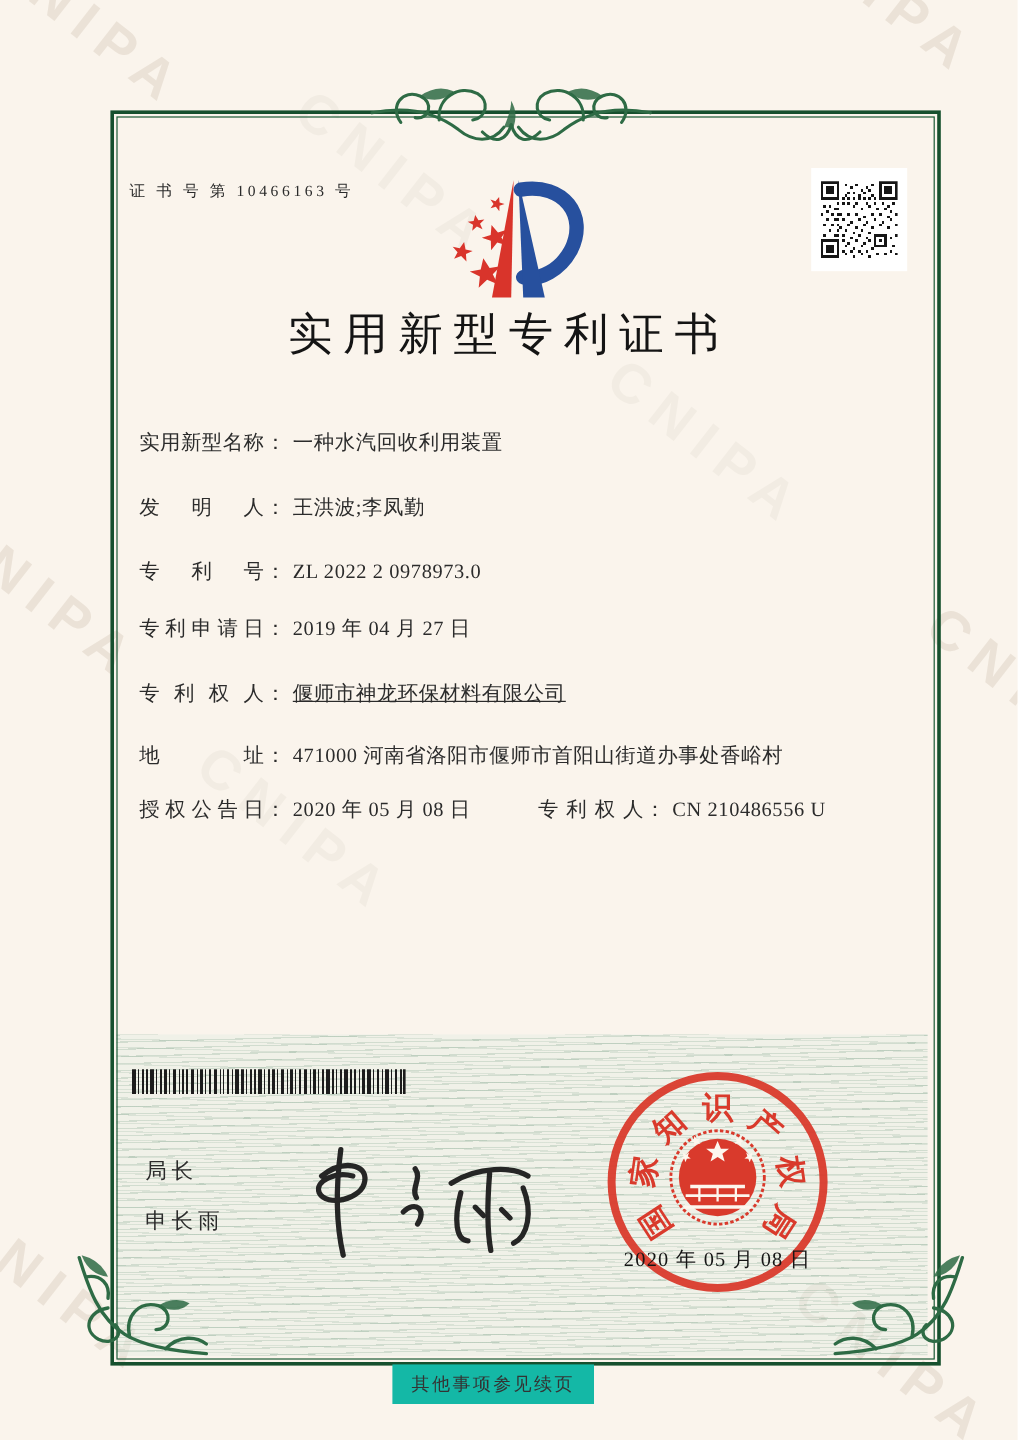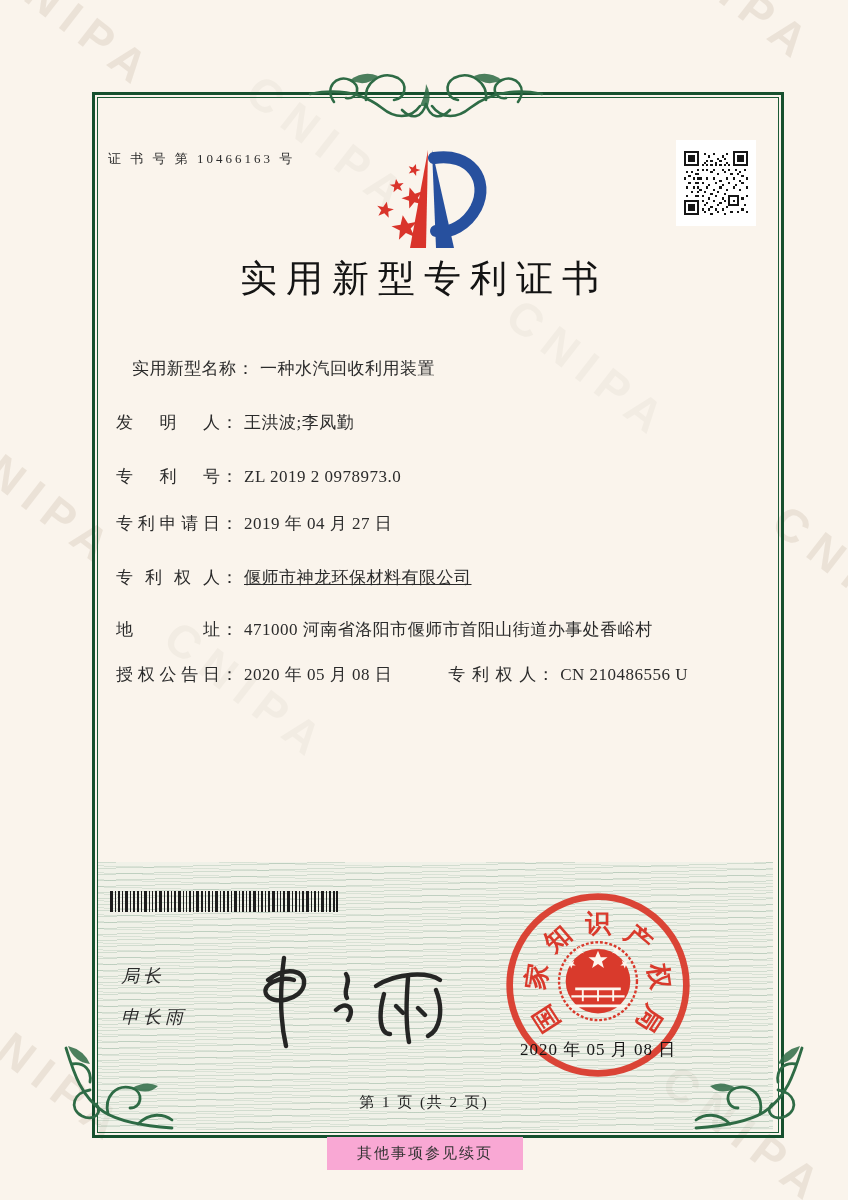--- a/index.html
+++ b/index.html
@@ -29,29 +29,29 @@
           vertical-align:bottom;}
   .colon{display:inline-block;margin-left:1px;}
   .fval{margin-left:6px;letter-spacing:.5px;}
   .pair2{margin-left:56px;}
   .pair2 .flabel{width:88px;}
   .paras{position:absolute;left:116px;top:700px;width:622px;font-size:17px;
          line-height:26.5px;color:#333;text-align:justify;}
   .paras p{margin:0;text-indent:2em;}
   .barcode{position:absolute;left:110px;top:891px;}
   .officer{position:absolute;left:121px;top:964px;font-size:18px;letter-spacing:4px;}
-  .officer div{margin-bottom:17px;font-style:italic;}
+  .officer div{margin-bottom:17px;}
   .sign{position:absolute;left:248px;top:948px;}
   .seal{position:absolute;left:503px;top:890px;width:190px;height:190px;}
   .seal-date{position:absolute;left:0;right:0;top:148px;text-align:center;
              font-size:17px;letter-spacing:1px;color:#151515;white-space:nowrap;}
   .page-info{position:absolute;left:0;right:0;top:1093px;text-align:center;
              font-size:15px;letter-spacing:2px;color:#222;z-index:4;}
-  .cont-note{position:absolute;left:327px;top:1137px;background:#f9a8d4;
-             padding:7px 30px;font-size:15px;letter-spacing:2px;color:#333;z-index:4;}
+  .cont-note{position:absolute;left:327px;top:1137px;background:#14b8a6;
+             padding:7px 16px;font-size:15px;letter-spacing:2px;color:#333;z-index:4;}
   .logo{position:absolute;left:370px;top:146px;}
   .qr{position:absolute;left:676px;top:140px;width:80px;height:86px;background:#fff;
       display:flex;align-items:center;justify-content:center;}
   .ornament{position:absolute;z-index:4;}
 </style>
 </head>
 <body>
 
 <div class="page">
 
@@ -143,28 +143,28 @@
           <path d="M22 0h7v7h-7zM23 1h5v5h-5zM24 2h3v3h-3z"></path>
           <path d="M0 22h7v7H0zM1 23h5v5H1zM2 24h3v3h-3z"></path>
           <path d="M20 20h5v5h-5zM21 21h3v3h-3zM22 22h1v1h-1z"></path>
         </g>
         <path fill="#161616" d="M8 6h1v1H8zM10 6h1v1h-1zM12 6h1v1h-1zM14 6h1v1h-1zM16 6h1v1h-1zM18 6h1v1h-1zM20 6h1v1h-1zM6 8h1v1H6zM6 10h1v1H6zM6 12h1v1H6zM6 14h1v1H6zM6 16h1v1H6zM6 18h1v1H6zM6 20h1v1H6zM9 1h1v1H9zM11 2h1v1h-1zM13 1h1v1h-1zM15 3h1v1h-1zM17 2h1v1h-1zM19 1h1v1h-1zM10 4h1v1h-1zM12 4h1v1h-1zM16 4h1v1h-1zM18 3h1v1h-1zM9 5h1v1H9zM14 5h1v1h-1zM19 5h1v1h-1zM8 8h1v1H8zM10 8h1v1h-1zM13 8h1v1h-1zM17 8h1v1h-1zM20 8h1v1h-1zM23 8h1v1h-1zM25 9h1v1h-1zM27 8h1v1h-1zM1 9h1v1H1zM3 9h1v1H3zM5 10h1v1H5zM2 11h1v1H2zM12 9h1v1h-1zM15 10h1v1h-1zM18 9h1v1h-1zM21 10h1v1h-1zM24 10h1v1h-1zM26 11h1v1h-1zM0 12h1v1H0zM4 12h1v1H4zM7 12h1v1H7zM10 12h1v1h-1zM13 12h1v1h-1zM16 13h1v1h-1zM19 12h1v1h-1zM22 12h1v1h-1zM25 13h1v1h-1zM28 12h1v1h-1zM2 14h1v1H2zM5 14h1v1H5zM8 14h1v1H8zM11 15h1v1h-1zM14 14h1v1h-1zM17 15h1v1h-1zM20 14h1v1h-1zM23 15h1v1h-1zM26 14h1v1h-1zM1 16h1v1H1zM4 16h1v1H4zM7 17h1v1H7zM10 16h1v1h-1zM13 17h1v1h-1zM16 16h1v1h-1zM19 17h1v1h-1zM22 16h1v1h-1zM25 17h1v1h-1zM28 16h1v1h-1zM3 18h1v1H3zM9 18h1v1H9zM12 19h1v1h-1zM15 18h1v1h-1zM18 19h1v1h-1zM1 20h1v1H1zM5 20h1v1H5zM8 20h1v1H8zM11 21h1v1h-1zM14 20h1v1h-1zM17 21h1v1h-1zM8 22h1v1H8zM10 23h1v1h-1zM13 22h1v1h-1zM16 23h1v1h-1zM18 22h1v1h-1zM26 21h1v1h-1zM28 20h1v1h-1zM9 24h1v1H9zM12 25h1v1h-1zM15 24h1v1h-1zM8 26h1v1H8zM11 26h1v1h-1zM14 26h1v1h-1zM17 26h1v1h-1zM19 25h1v1h-1zM9 27h1v1H9zM12 28h1v1h-1zM15 27h1v1h-1zM18 28h1v1h-1zM21 27h1v1h-1zM24 27h1v1h-1zM26 26h1v1h-1zM27 24h1v1h-1zM28 27h1v1h-1z"></path>
       </svg>
     </div>
 
     <div class="title">实用新型专利证书</div>
 
-    <div class="row" style="top:357px;margin-left:16px;">
+    <div class="row" style="top:357px;">
       <span class="flabel">实用新型名称</span><span class="colon">：</span><span class="fval">一种水汽回收利用装置</span>
     </div>
     <div class="row" style="top:411px;">
       <span class="flabel">发明人</span><span class="colon">：</span><span class="fval">王洪波;李凤勤</span>
     </div>
     <div class="row" style="top:465px;">
-      <span class="flabel">专利号</span><span class="colon">：</span><span class="fval">ZL 2019 2 0978973.0</span>
+      <span class="flabel">专利号</span><span class="colon">：</span><span class="fval">ZL 2022 2 0978973.0</span>
     </div>
     <div class="row" style="top:512px;">
       <span class="flabel">专利申请日</span><span class="colon">：</span><span class="fval">2019 年 04 月 27 日</span>
     </div>
     <div class="row" style="top:566px;text-decoration:underline;">
       <span class="flabel">专利权人</span><span class="colon">：</span><span class="fval">偃师市神龙环保材料有限公司</span>
     </div>
     <div class="row" style="top:618px;">
       <span class="flabel">地址</span><span class="colon">：</span><span class="fval">471000 河南省洛阳市偃师市首阳山街道办事处香峪村</span>
     </div>
@@ -287,17 +287,16 @@
             <path d="M76,104 h48" stroke-width="3"></path>
             <path d="M72,112 h56" stroke-width="2.5"></path>
             <path d="M84,104 v13 M100,104 v13 M116,104 v13" stroke-width="2"></path>
             <path d="M70,122 h60" stroke-width="3"></path>
           </g>
         </g>
       </svg>
       <div class="seal-date">2020 年 05 月 08 日</div>
     </div>
 
-    <div class="page-info">第 1 页 (共 2 页)</div>
 
     <div class="cont-note">其他事项参见续页</div>
   </div>
 </div>
 
 </body></html>

